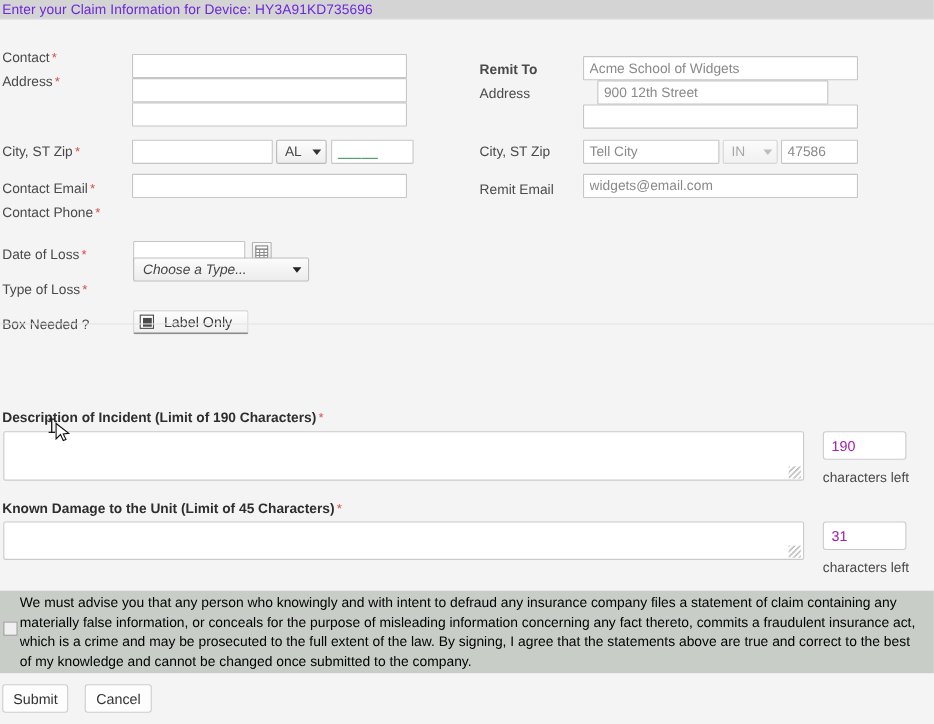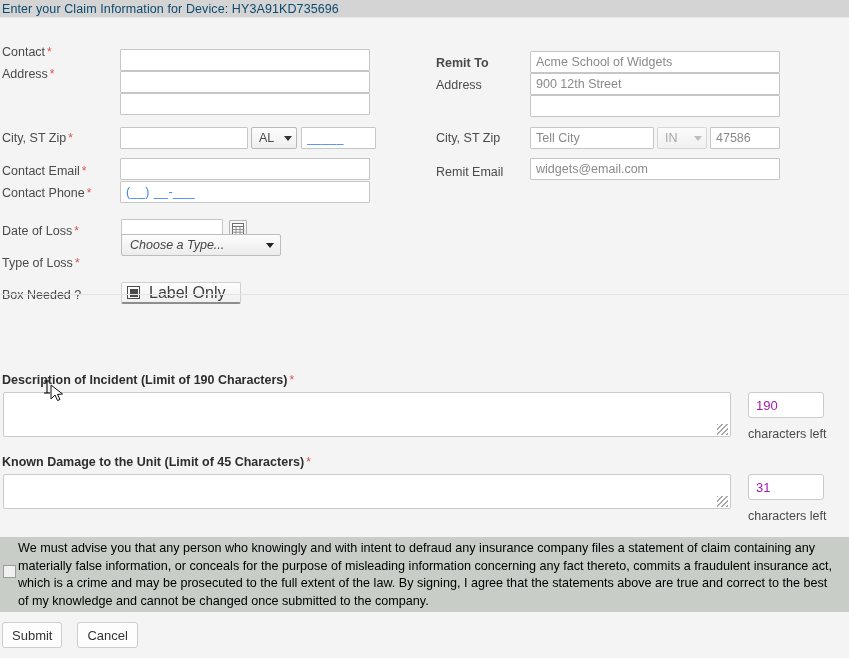--- a/index.html
+++ b/index.html
@@ -22,21 +22,21 @@
     height: 18px;
     background: #d4d4d4;
     border-bottom: 1px solid #e8e8e8;
     display: flex;
     align-items: center;
     padding: 0 0 0 2px;
     box-sizing: border-box;
   }
   .header-title {
     font-size: 12.5px;
-    color: #0c4a6e;
+    color: #6d28d9;
     letter-spacing: 0.1px;
     white-space: nowrap;
     text-align: right;
   }
 
   
   .top-region {
     position: relative;
     height: 277px;
   }
@@ -65,21 +65,21 @@
     color: #3a3a3a;
     padding: 0 5px;
     outline: none;
     border-radius: 1px;
   }
   .tin.ro {
     color: #8a8a8a;
     background: #ffffff;
   }
   .tin.mask {
-    color: #3b82f6;
+    color: #15803d;
     letter-spacing: 0.4px;
   }
 
   
   .sel {
     box-sizing: border-box;
     height: 22px;
     border: 1px solid #b9b9b9;
     border-radius: 2px;
     background: linear-gradient(#fdfdfd, #eeeeee);
@@ -160,21 +160,21 @@
     display: flex;
     align-items: center;
     justify-content: center;
   }
   .togglebox i {
     display: block;
     width: 8px; height: 8px;
     background: #4a4a4a;
   }
   .togglelabel {
-    font-size: 16px;
+    font-size: 13px;
     color: #3d3d3d;
     text-align: center;
   }
 
   
   .divider {
     height: 1px;
     background: #e3e3e3;
     width: 100%;
   }
@@ -313,31 +313,30 @@
   <input class="tin mask" style="left: 301px; top: 109px; width: 75px; position: absolute;" value="_____">
 
   <div class="fgroup" style="left:2px; top:145px;">
     <span class="flabel">Contact Email</span><span class="req">*</span>
   </div>
   <input class="tin" style="left: 120px; top: 140px; width: 250px; position: absolute;" value="">
 
   <div class="fgroup" style="left:2px; top:167px;">
     <span class="flabel">Contact Phone</span><span class="req">*</span>
   </div>
-  <input class="tin mask" style="left: 120px; top: 163px; width: 250px; position: absolute;" value="(__) __-___">
 
   <div class="fgroup" style="left:436px; top:37px;font-weight:bold;">
     <span class="flabel">Remit To</span>
   </div>
   <input class="tin ro" style="left: 530px; top: 33px; width: 250px; position: absolute;" readonly="" value="Acme School of Widgets">
 
   <div class="fgroup" style="left:436px; top:59px;">
     <span class="flabel">Address</span>
   </div>
-  <input class="tin ro" style="left: 530px; top: 55px; width: 250px; position: absolute;" readonly="" value="900 12th Street">
+  <input class="tin ro" style="left: 543px; top: 55px; width: 210px; position: absolute;" readonly="" value="900 12th Street">
   <input class="tin ro" style="left: 530px; top: 77px; width: 250px; position: absolute;" readonly="" value="">
 
   <div class="fgroup" style="left:436px; top:112px;">
     <span class="flabel">City, ST Zip</span>
   </div>
   <input class="tin ro" style="left: 530px; top: 109px; width: 124px; position: absolute;" readonly="" value="Tell City">
   <div class="sel disabled" style="position:absolute; left:657px; top:109px; width:50px;">
     <span>IN</span>
     <span class="caret"></span>
   </div>

